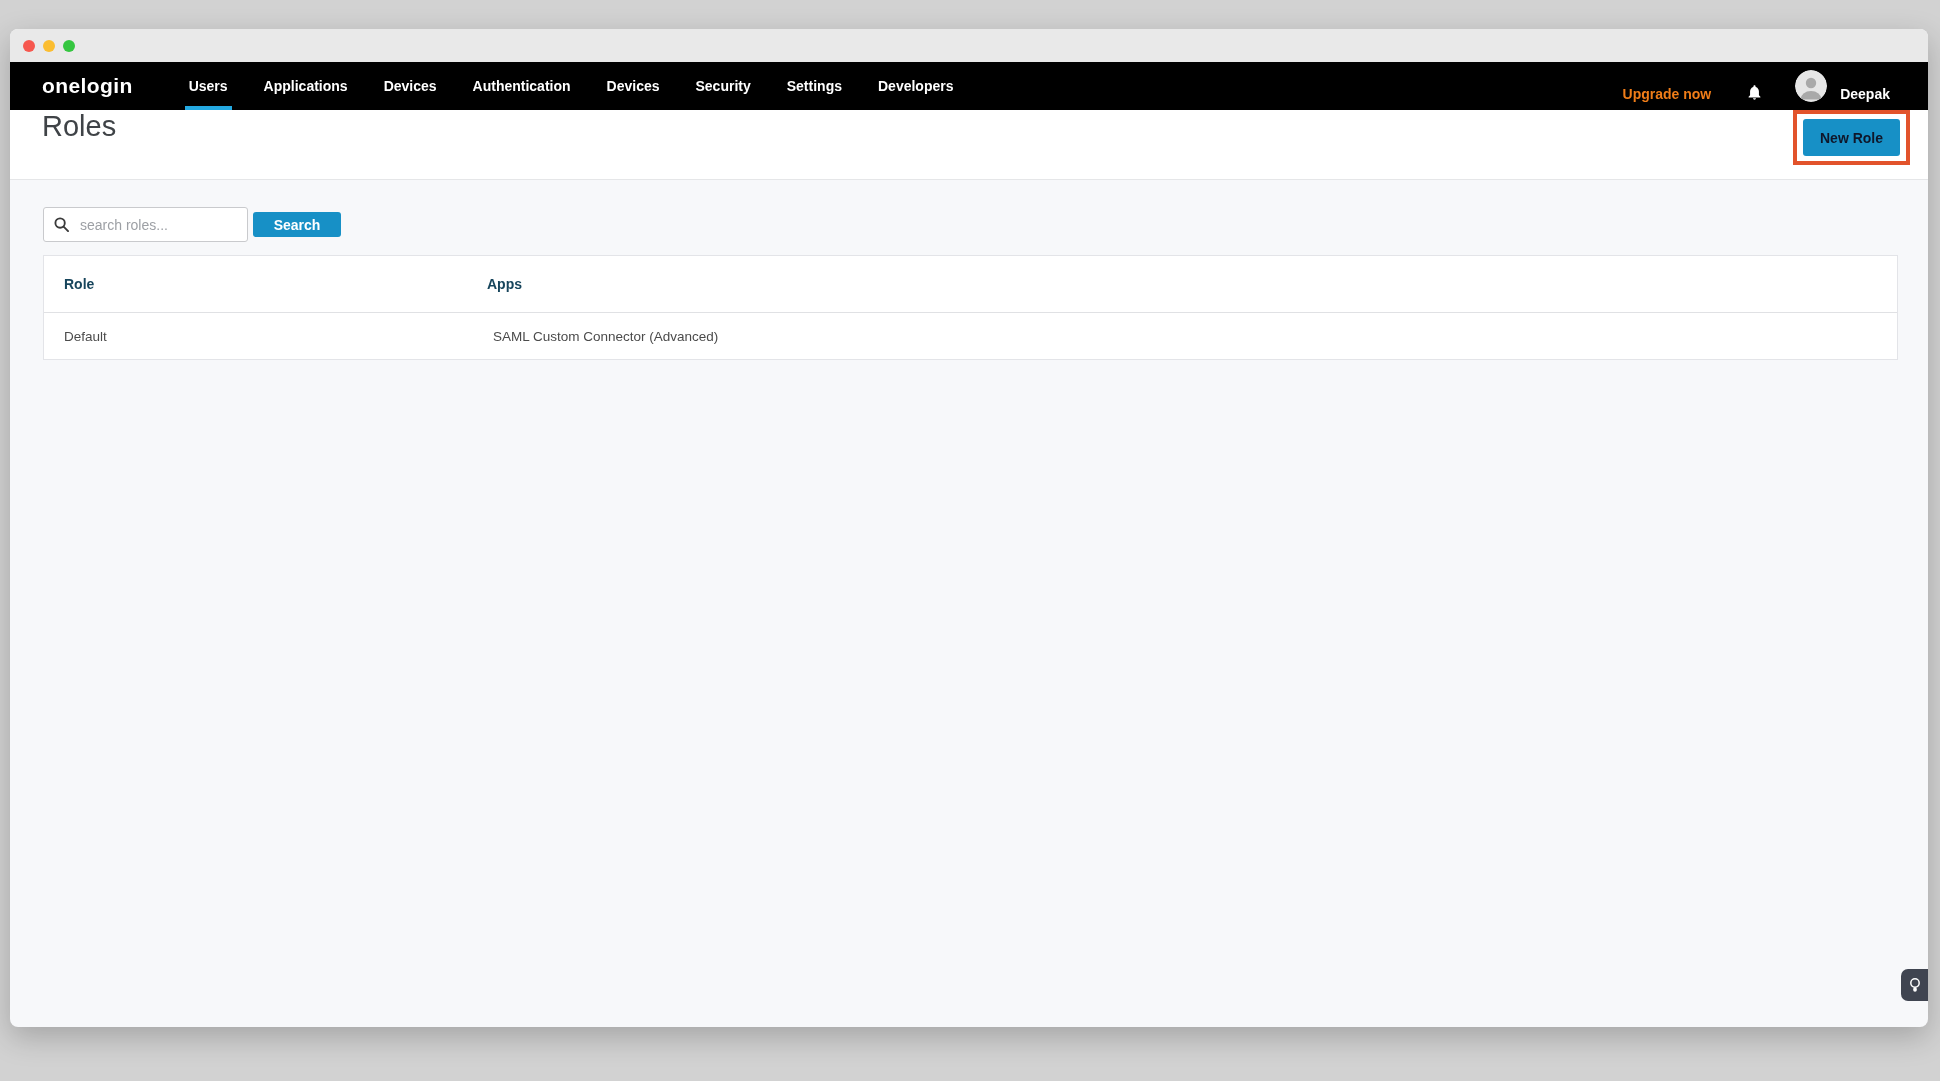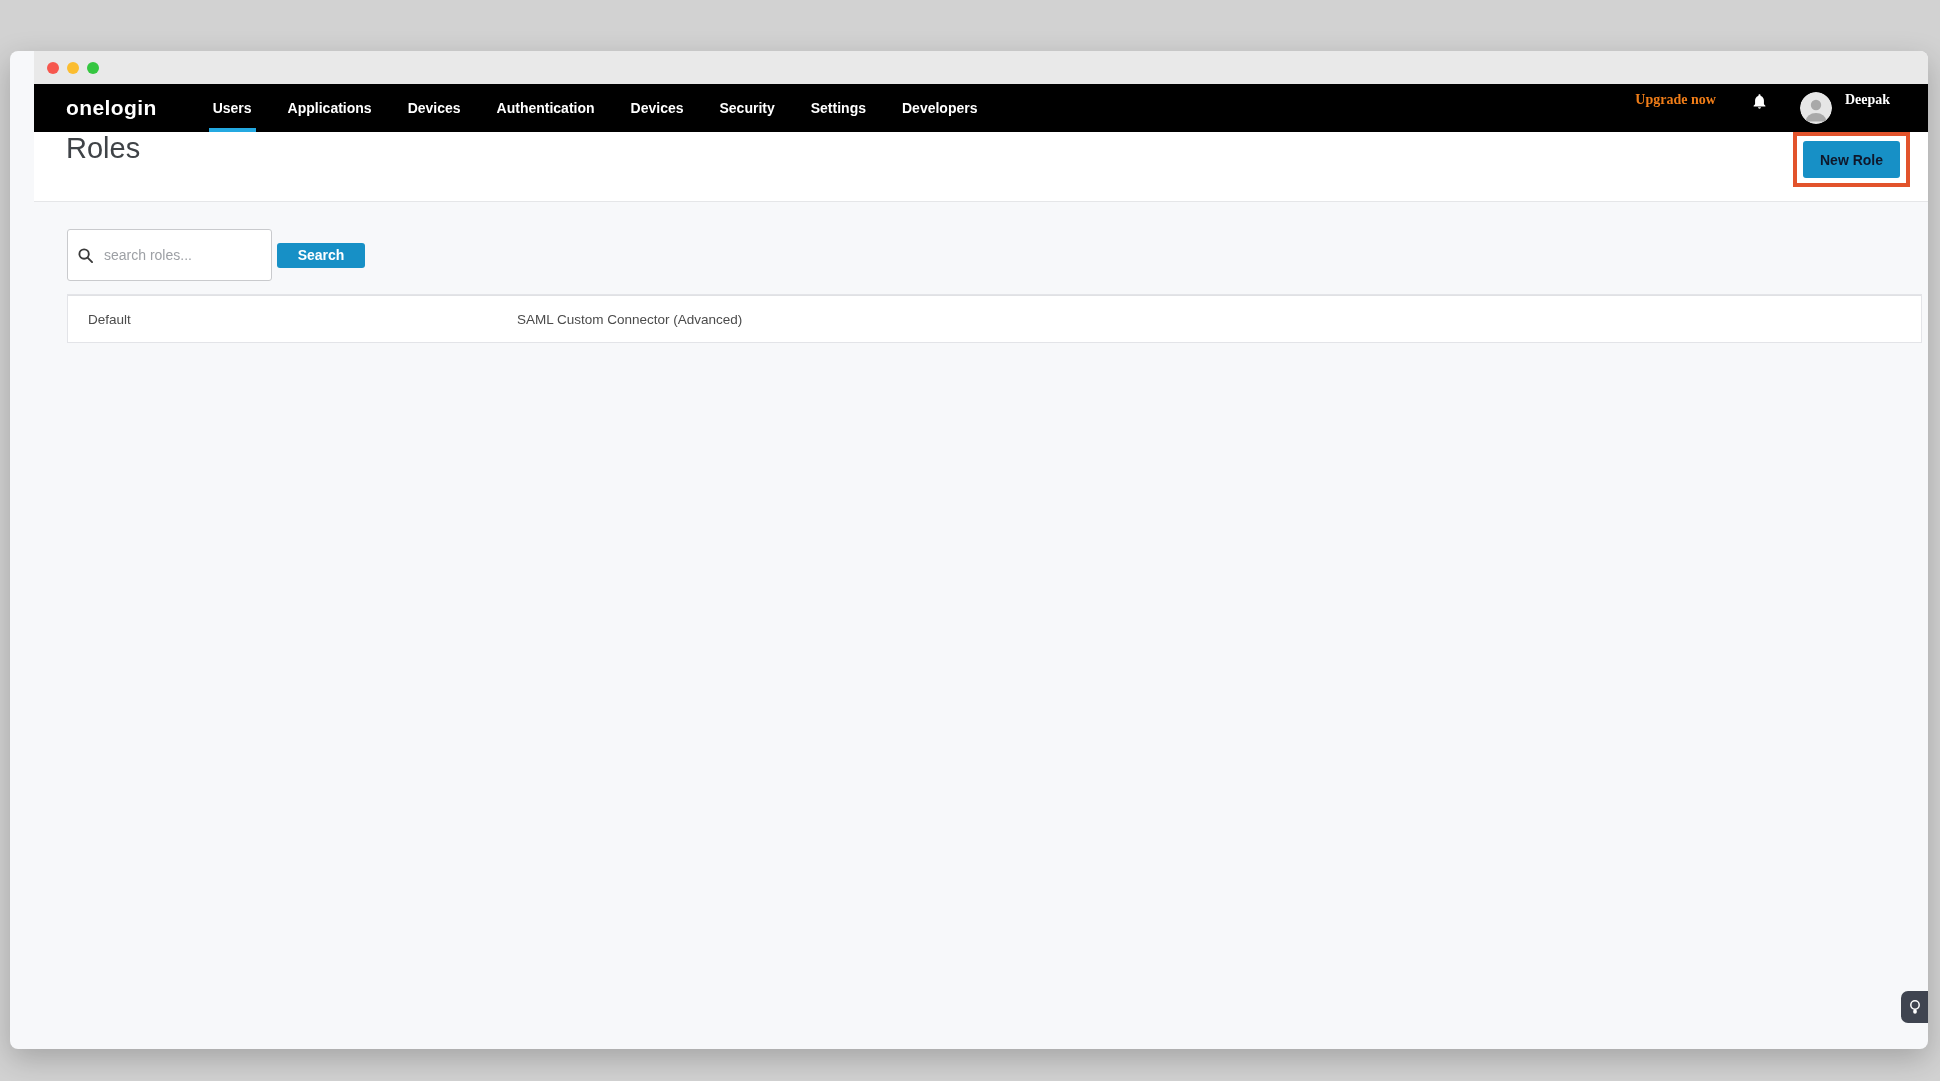--- a/index.html
+++ b/index.html
@@ -5,27 +5,26 @@
   * { box-sizing: border-box; }
   html, body { margin: 0; padding: 0; }
   body {
     width: 1940px; height: 1081px;
     background: #d2d2d2;
     font-family: "Liberation Sans", sans-serif;
     position: relative; overflow: hidden;
   }
 
   .window {
-    position: absolute; left: 10px; top: 51px;
+    position: absolute; left: 10px; top: 29px;
     width: 1918px; height: 998px;
     background: #f7f8fa;
     border-radius: 8px;
     overflow: hidden;
     box-shadow: 0 10px 30px rgba(0,0,0,.22);
-    padding-left: 24px;
   }
 
   
   .chrome {
     height: 33px; background: #e9e9e9;
     display: flex; align-items: center;
     padding-left: 13px; gap: 8px;
   }
   .light { width: 12px; height: 12px; border-radius: 50%; }
   .light-close { background: #f6574e; }
@@ -45,21 +44,21 @@
   .nav-item {
     position: relative; height: 48px;
     display: flex; align-items: center;
     color: #fff; font-size: 14px; font-weight: bold;
     margin-right: 36px; cursor: pointer; white-space: nowrap;
   }
   .nav-item.active::after {
     content: ""; position: absolute; left: -4px; right: -4px; bottom: 0;
     height: 4px; background: var(--tab-underline, #24a9e1);
   }
-  .nav-right { margin-left: auto; display: flex; align-items: flex-start; font-family: Liberation Serif, serif; }
+  .nav-right { margin-left: auto; display: flex; align-items: flex-end; }
   .upgrade {
     color: var(--upgrade-orange, #f07d18);
     font-size: 14px; font-weight: bold; margin-right: 35px; cursor: pointer;
   }
   .bell-btn { margin-right: 32px; cursor: pointer; display: flex; align-items: center; }
   .avatar { width: 32px; height: 32px; border-radius: 50%; margin-right: 13px; cursor: pointer; overflow: hidden; flex: none; }
   .username { color: #fff; font-size: 14px; font-weight: bold; }
 
   
   .page-header {
@@ -79,21 +78,21 @@
     background: var(--accent-blue, #1790c6);
     color: #0f172a; border: none; border-radius: 3px;
     font-family: inherit; font-size: 14px; font-weight: bold;
     height: 37px; padding: 0 17px; cursor: pointer;
   }
 
   
   .content { padding: 27px 33px 0 33px; }
   .search-row { display: flex; align-items: center; }
   .search-box {
-    width: 205px; height: 52px;
+    width: 205px; height: 35px;
     background: #fff; border: 1px solid #c9cacd; border-radius: 3px;
     display: flex; align-items: center; padding: 0 10px;
   }
   .search-box input {
     border: none; outline: none; background: transparent;
     flex: 1; width: 100%; margin-left: 9px;
     font-family: inherit; font-size: 14px; color: #444;
   }
   .search-box input::placeholder { color: #9da0a5; }
   .search-btn {
@@ -194,20 +193,24 @@
             <circle cx="6.5" cy="6.5" r="5" fill="none" stroke="#3a3a3a" stroke-width="2"></circle>
             <line x1="10.5" y1="10.5" x2="15" y2="15" stroke="#3a3a3a" stroke-width="2" stroke-linecap="round"></line>
           </svg>
         </span>
         <input type="text" placeholder="search roles..." style="">
       </div>
       <button class="search-btn">Search</button>
     </div>
 
     <div class="roles-table">
+      <div class="t-header">
+        <span class="cell col1">Role</span>
+        <span class="cell col2">Apps</span>
+      </div>
       <div class="t-row">
         <span class="cell col1">Default</span>
         <span class="cell col2">SAML Custom Connector (Advanced)</span>
       </div>
     </div>
 
   </div>
 
   <div class="help-btn">
     <span style="display:flex;">

